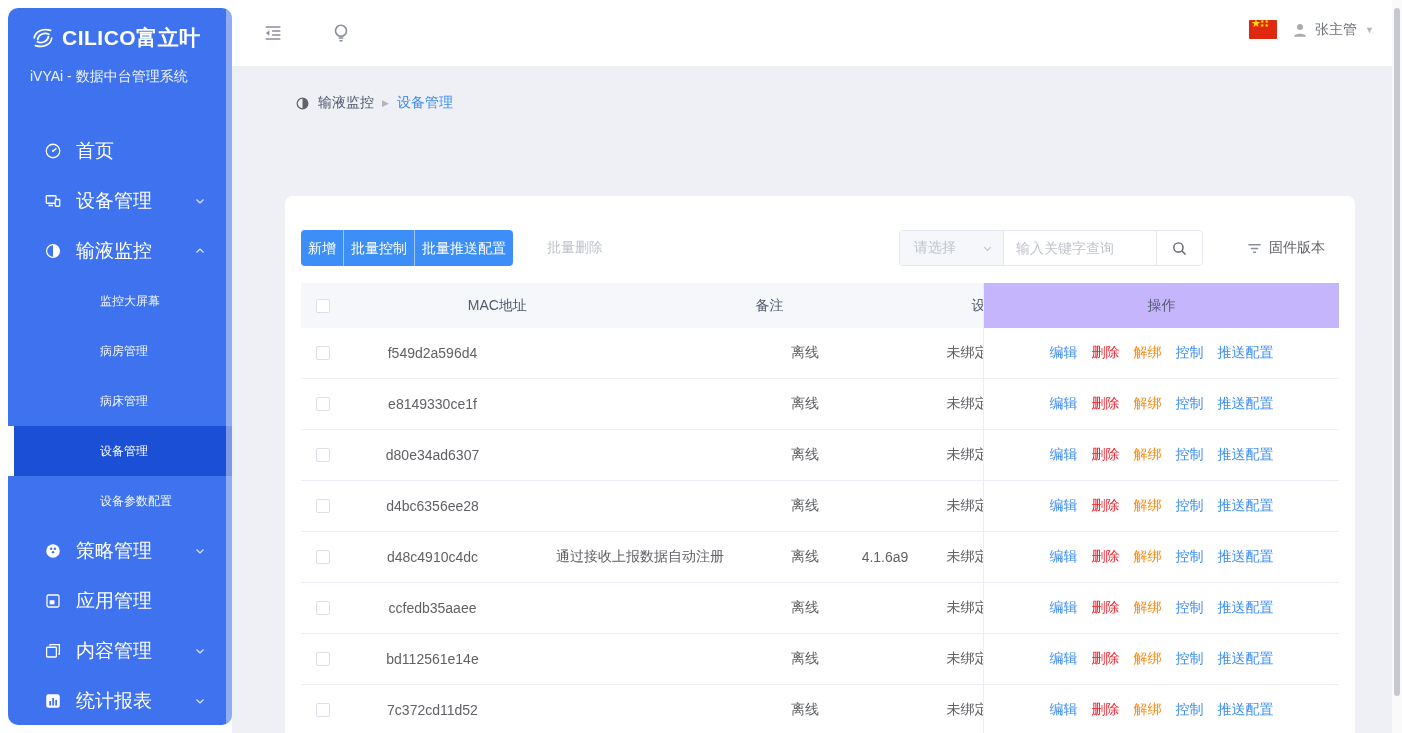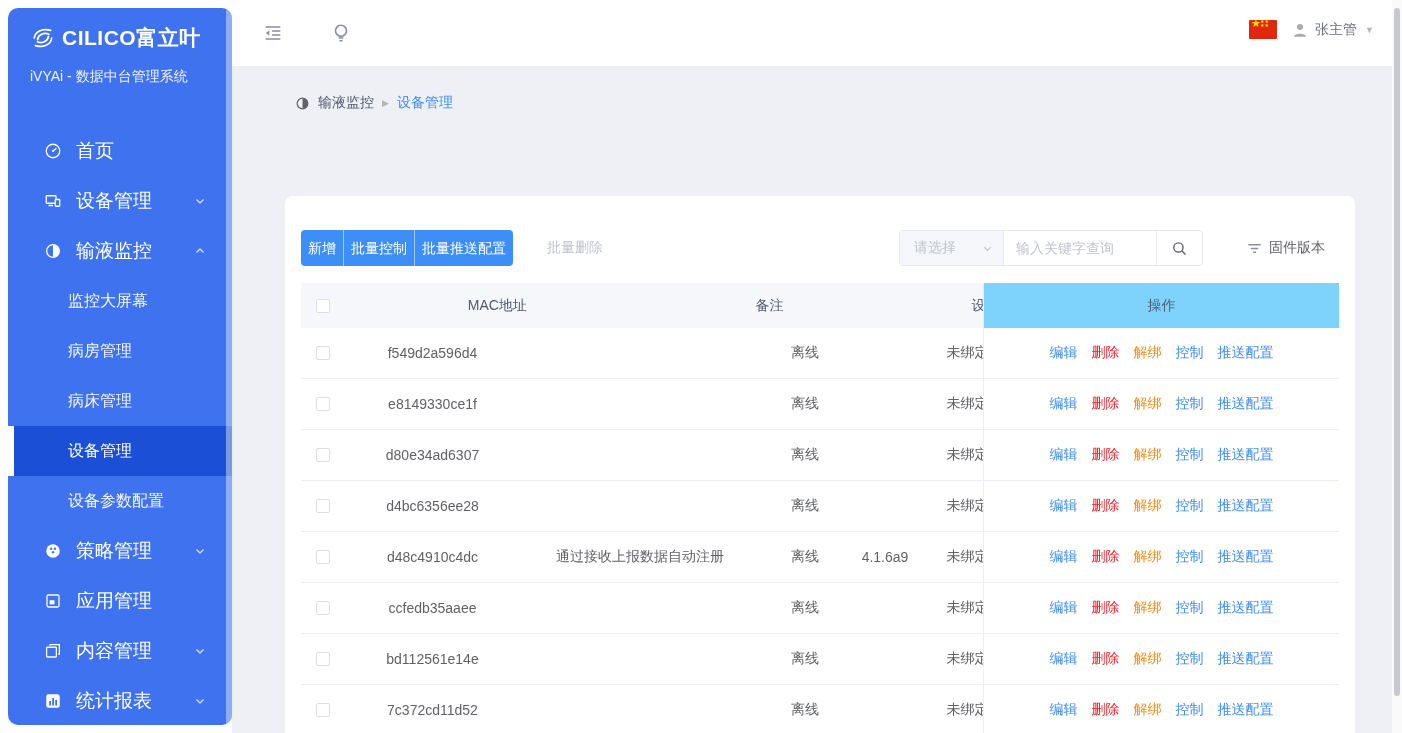--- a/index.html
+++ b/index.html
@@ -27,21 +27,21 @@
   .brand-logo-icon { width:26px; height:26px; }
   .brand-name { font-size:21px; font-weight:bold; letter-spacing:.5px; }
   .brand-sub { margin-top:16px; font-size:14px; color:#eef2ff; }
   .menu { margin-top:40px; }
   .menu-item { position:relative; height:50px; display:flex; align-items:center;
     padding-left:36px; color:#fff; cursor:pointer; }
   .menu-item .mi-icon { width:18px; height:18px; margin-right:14px; flex:0 0 18px; }
   .menu-item .mi-label { font-size:19px; }
   .menu-item .mi-chevron { position:absolute; right:26px; width:12px; height:12px; color:#dfe7ff; }
   .submenu-item { position:relative; height:50px; display:flex; align-items:center;
-    padding-left:60px; color:#f4f7ff; cursor:pointer; font-size:16px; }
+    padding-left:92px; color:#f4f7ff; cursor:pointer; font-size:12px; }
   .submenu-item.active { background:#1b50d6; color:#fff; }
   .submenu-item.active::before { content:""; position:absolute; left:0; top:0; bottom:0;
     width:6px; background:#fff; }
 
   
   .content { position:absolute; left:232px; top:66px; right:0; bottom:0; background:#eef0f5; }
   .breadcrumb { display:flex; align-items:center; gap:8px; padding:28px 0 0 63px; color:#515a6e; }
   .bc-icon { width:15px; height:15px; color:#5f6368; }
   .bc-arrow { font-size:9px; color:#b0b3b8; }
   .bc-link { color:#3d8df5; cursor:pointer; }
@@ -81,21 +81,21 @@
   .cell-check { width:44px; display:flex; justify-content:center; }
   .cell-mac { width:175px; }
   .cell-note { width:240px; }
   .cell-status { width:90px; }
   .cell-fw { width:70px; }
   .cell-bind { width:95px; }
   .checkbox { width:14px; height:14px; border:1px solid #dcdfe6; border-radius:2px;
     background:#fff; cursor:pointer; display:inline-block; }
   .op-cell { position:absolute; right:0; top:0; bottom:0; width:356px; background:#fff;
     border-left:1px solid #ebeef5; display:flex; align-items:center; justify-content:center; gap:14px; }
-  .thead .op-cell { background:#7dd3fc; border-bottom:none; }
+  .thead .op-cell { background:#c4b5fd; border-bottom:none; }
   .lnk { cursor:pointer; text-decoration:none; font-size:14px; }
   .lnk.blue { color:#3d8df5; }
   .lnk.red { color:#f5222d; }
   .lnk.orange { color:#fa8c16; }
 
   
   .page-scrollbar { position:absolute; right:0; top:0; width:10px; height:733px; background:#fafafa; z-index:9; }
   .page-scrollbar .thumb { position:absolute; left:2px; top:8px; width:6px; height:688px;
     border-radius:3px; background:#c6c9d0; }
 

